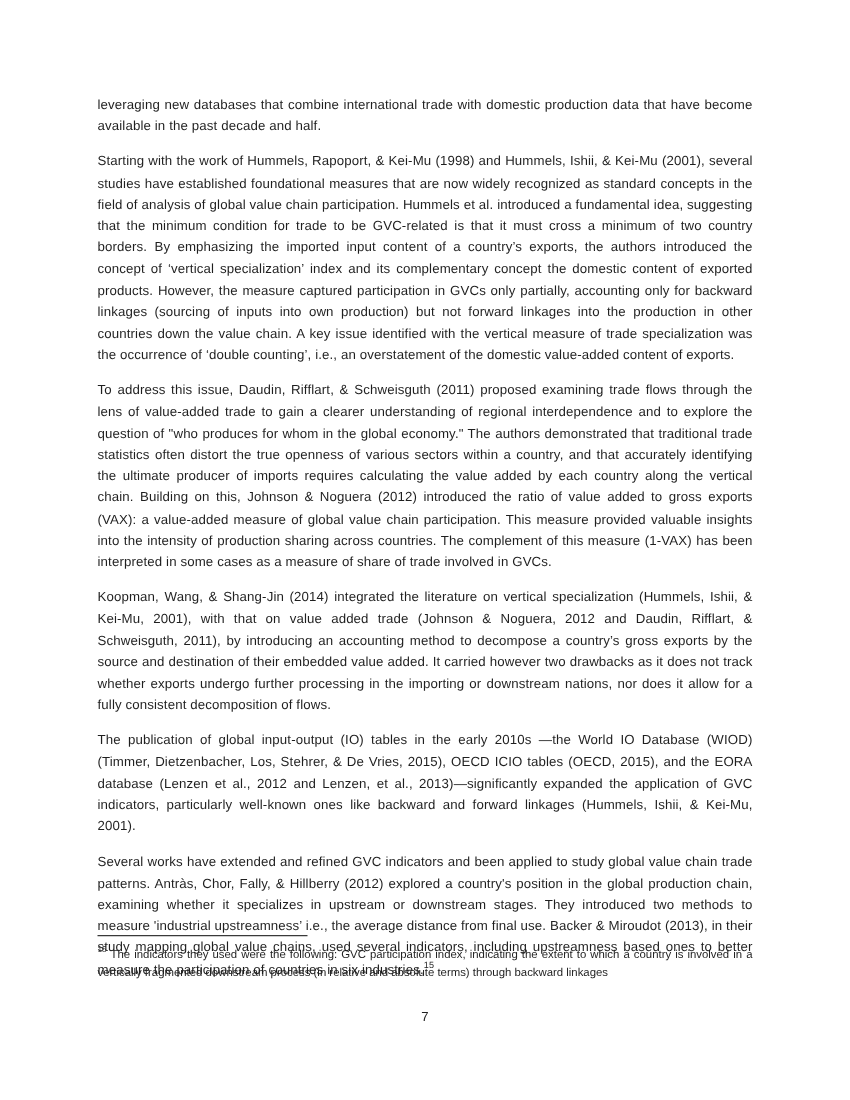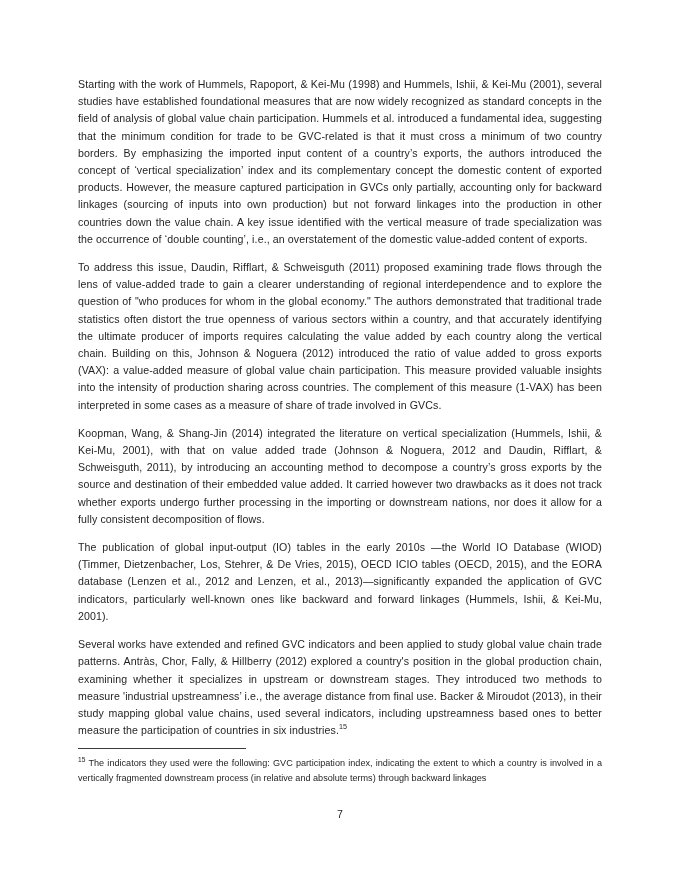--- a/index.html
+++ b/index.html
@@ -81,20 +81,21 @@
     color: #1f1f1f;
   }
 </style>
 </head>
 <body>
 
 <div class="page">
 
   <div class="content">
 
+    <p class="body-para">leveraging new databases that combine international trade with domestic production data that have become available in the past decade and half.</p>
 
     <p class="body-para">Starting with the work of Hummels, Rapoport, &amp; Kei-Mu (1998) and Hummels, Ishii, &amp; Kei-Mu (2001), several studies have established foundational measures that are now widely recognized as standard concepts in the field of analysis of global value chain participation. Hummels et al. introduced a fundamental idea, suggesting that the minimum condition for trade to be GVC-related is that it must cross a minimum of two country borders. By emphasizing the imported input content of a country’s exports, the authors introduced the concept of ‘vertical specialization’ index and its complementary concept the domestic content of exported products. However, the measure captured participation in GVCs only partially, accounting only for backward linkages (sourcing of inputs into own production) but not forward linkages into the production in other countries down the value chain. A key issue identified with the vertical measure of trade specialization was the occurrence of ‘double counting’, i.e., an overstatement of the domestic value-added content of exports.</p>
 
     <p class="body-para">To address this issue, Daudin, Rifflart, &amp; Schweisguth (2011) proposed examining trade flows through the lens of value-added trade to gain a clearer understanding of regional interdependence and to explore the question of "who produces for whom in the global economy." The authors demonstrated that traditional trade statistics often distort the true openness of various sectors within a country, and that accurately identifying the ultimate producer of imports requires calculating the value added by each country along the vertical chain. Building on this, Johnson &amp; Noguera (2012) introduced the ratio of value added to gross exports (VAX): a value-added measure of global value chain participation. This measure provided valuable insights into the intensity of production sharing across countries. The complement of this measure (1-VAX) has been interpreted in some cases as a measure of share of trade involved in GVCs.</p>
 
     <p class="body-para">Koopman, Wang, &amp; Shang-Jin (2014) integrated the literature on vertical specialization (Hummels, Ishii, &amp; Kei-Mu, 2001), with that on value added trade (Johnson &amp; Noguera, 2012 and Daudin, Rifflart, &amp; Schweisguth, 2011), by introducing an accounting method to decompose a country’s gross exports by the source and destination of their embedded value added. It carried however two drawbacks as it does not track whether exports undergo further processing in the importing or downstream nations, nor does it allow for a fully consistent decomposition of flows.</p>
 
     <p class="body-para">The publication of global input-output (IO) tables in the early 2010s —the World IO Database (WIOD) (Timmer, Dietzenbacher, Los, Stehrer, &amp; De Vries, 2015), OECD ICIO tables (OECD, 2015), and the EORA database (Lenzen et al., 2012 and Lenzen, et al., 2013)—significantly expanded the application of GVC indicators, particularly well-known ones like backward and forward linkages (Hummels, Ishii, &amp; Kei-Mu, 2001).</p>
 
     <p class="body-para"><span>Several works have extended and refined GVC indicators and been applied to study global value chain trade patterns. Antràs, Chor, Fally, &amp; Hillberry (2012) explored a country's position in the global production chain, examining whether it specializes in upstream or downstream stages. They introduced two methods to measure 'industrial upstreamness’ i.e., the average distance from final use. Backer &amp; Miroudot (2013), in their study mapping global value chains, used several indicators, including upstreamness based ones to better measure the participation of countries in six industries.</span><sup class="fn-ref">15</sup></p>

